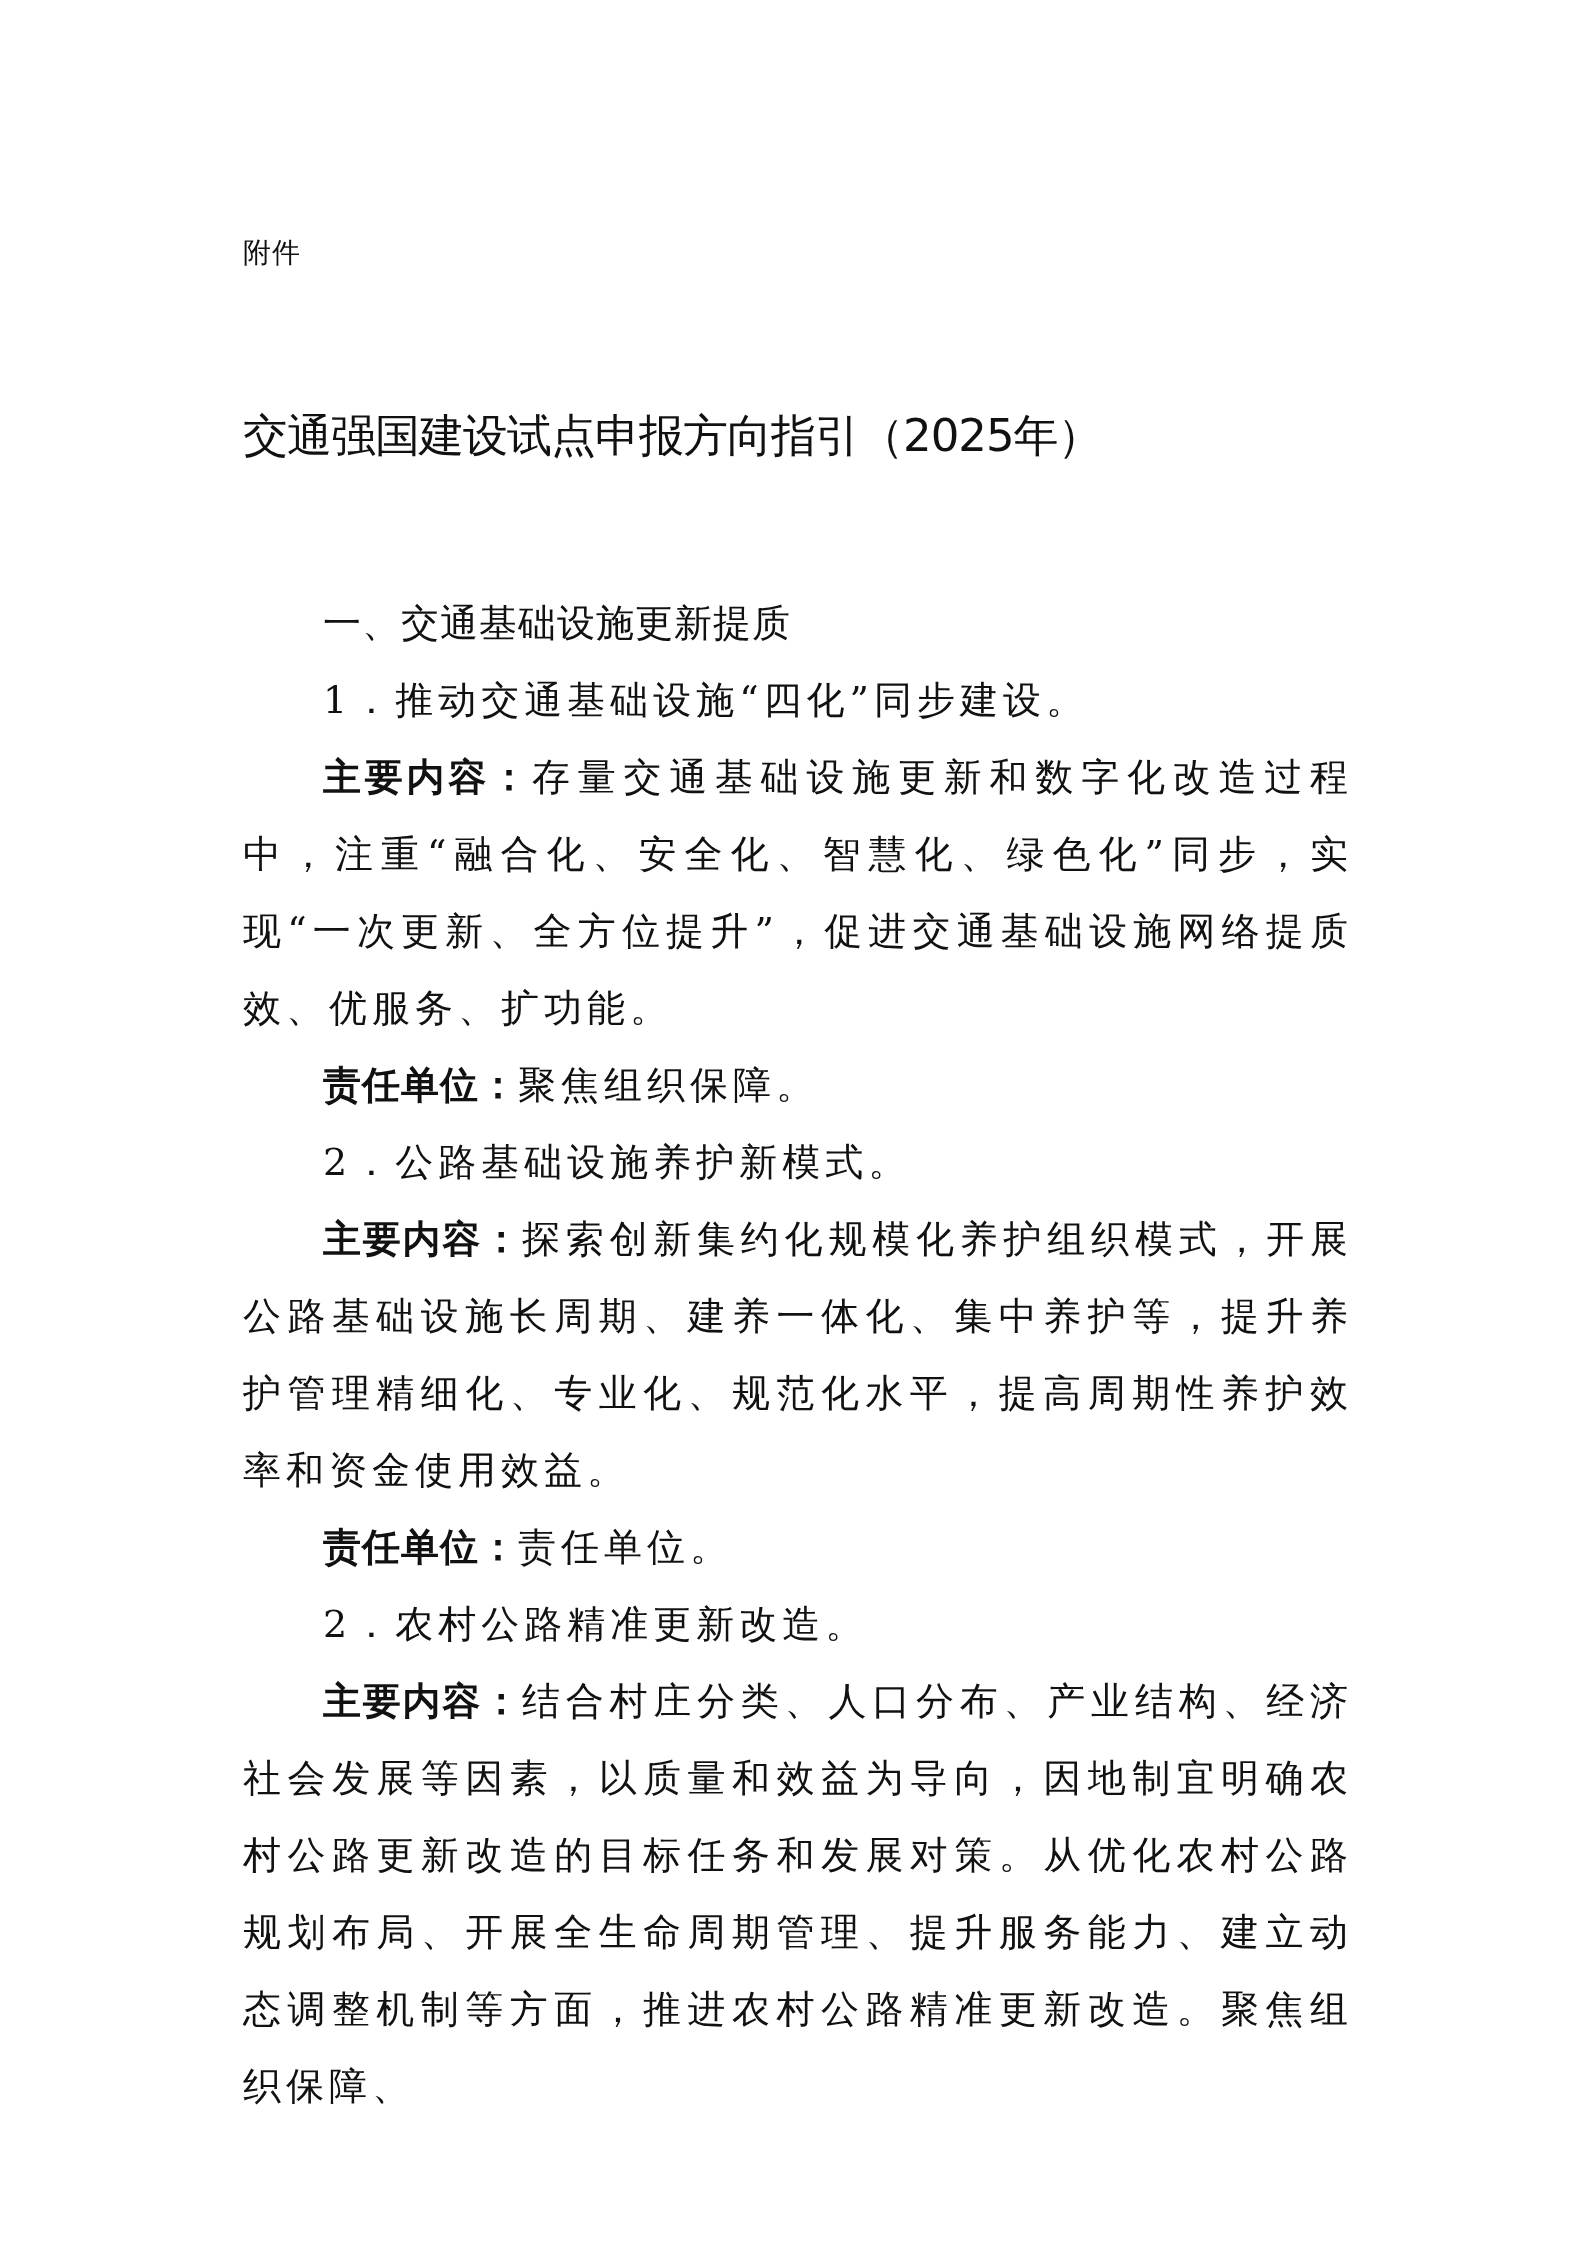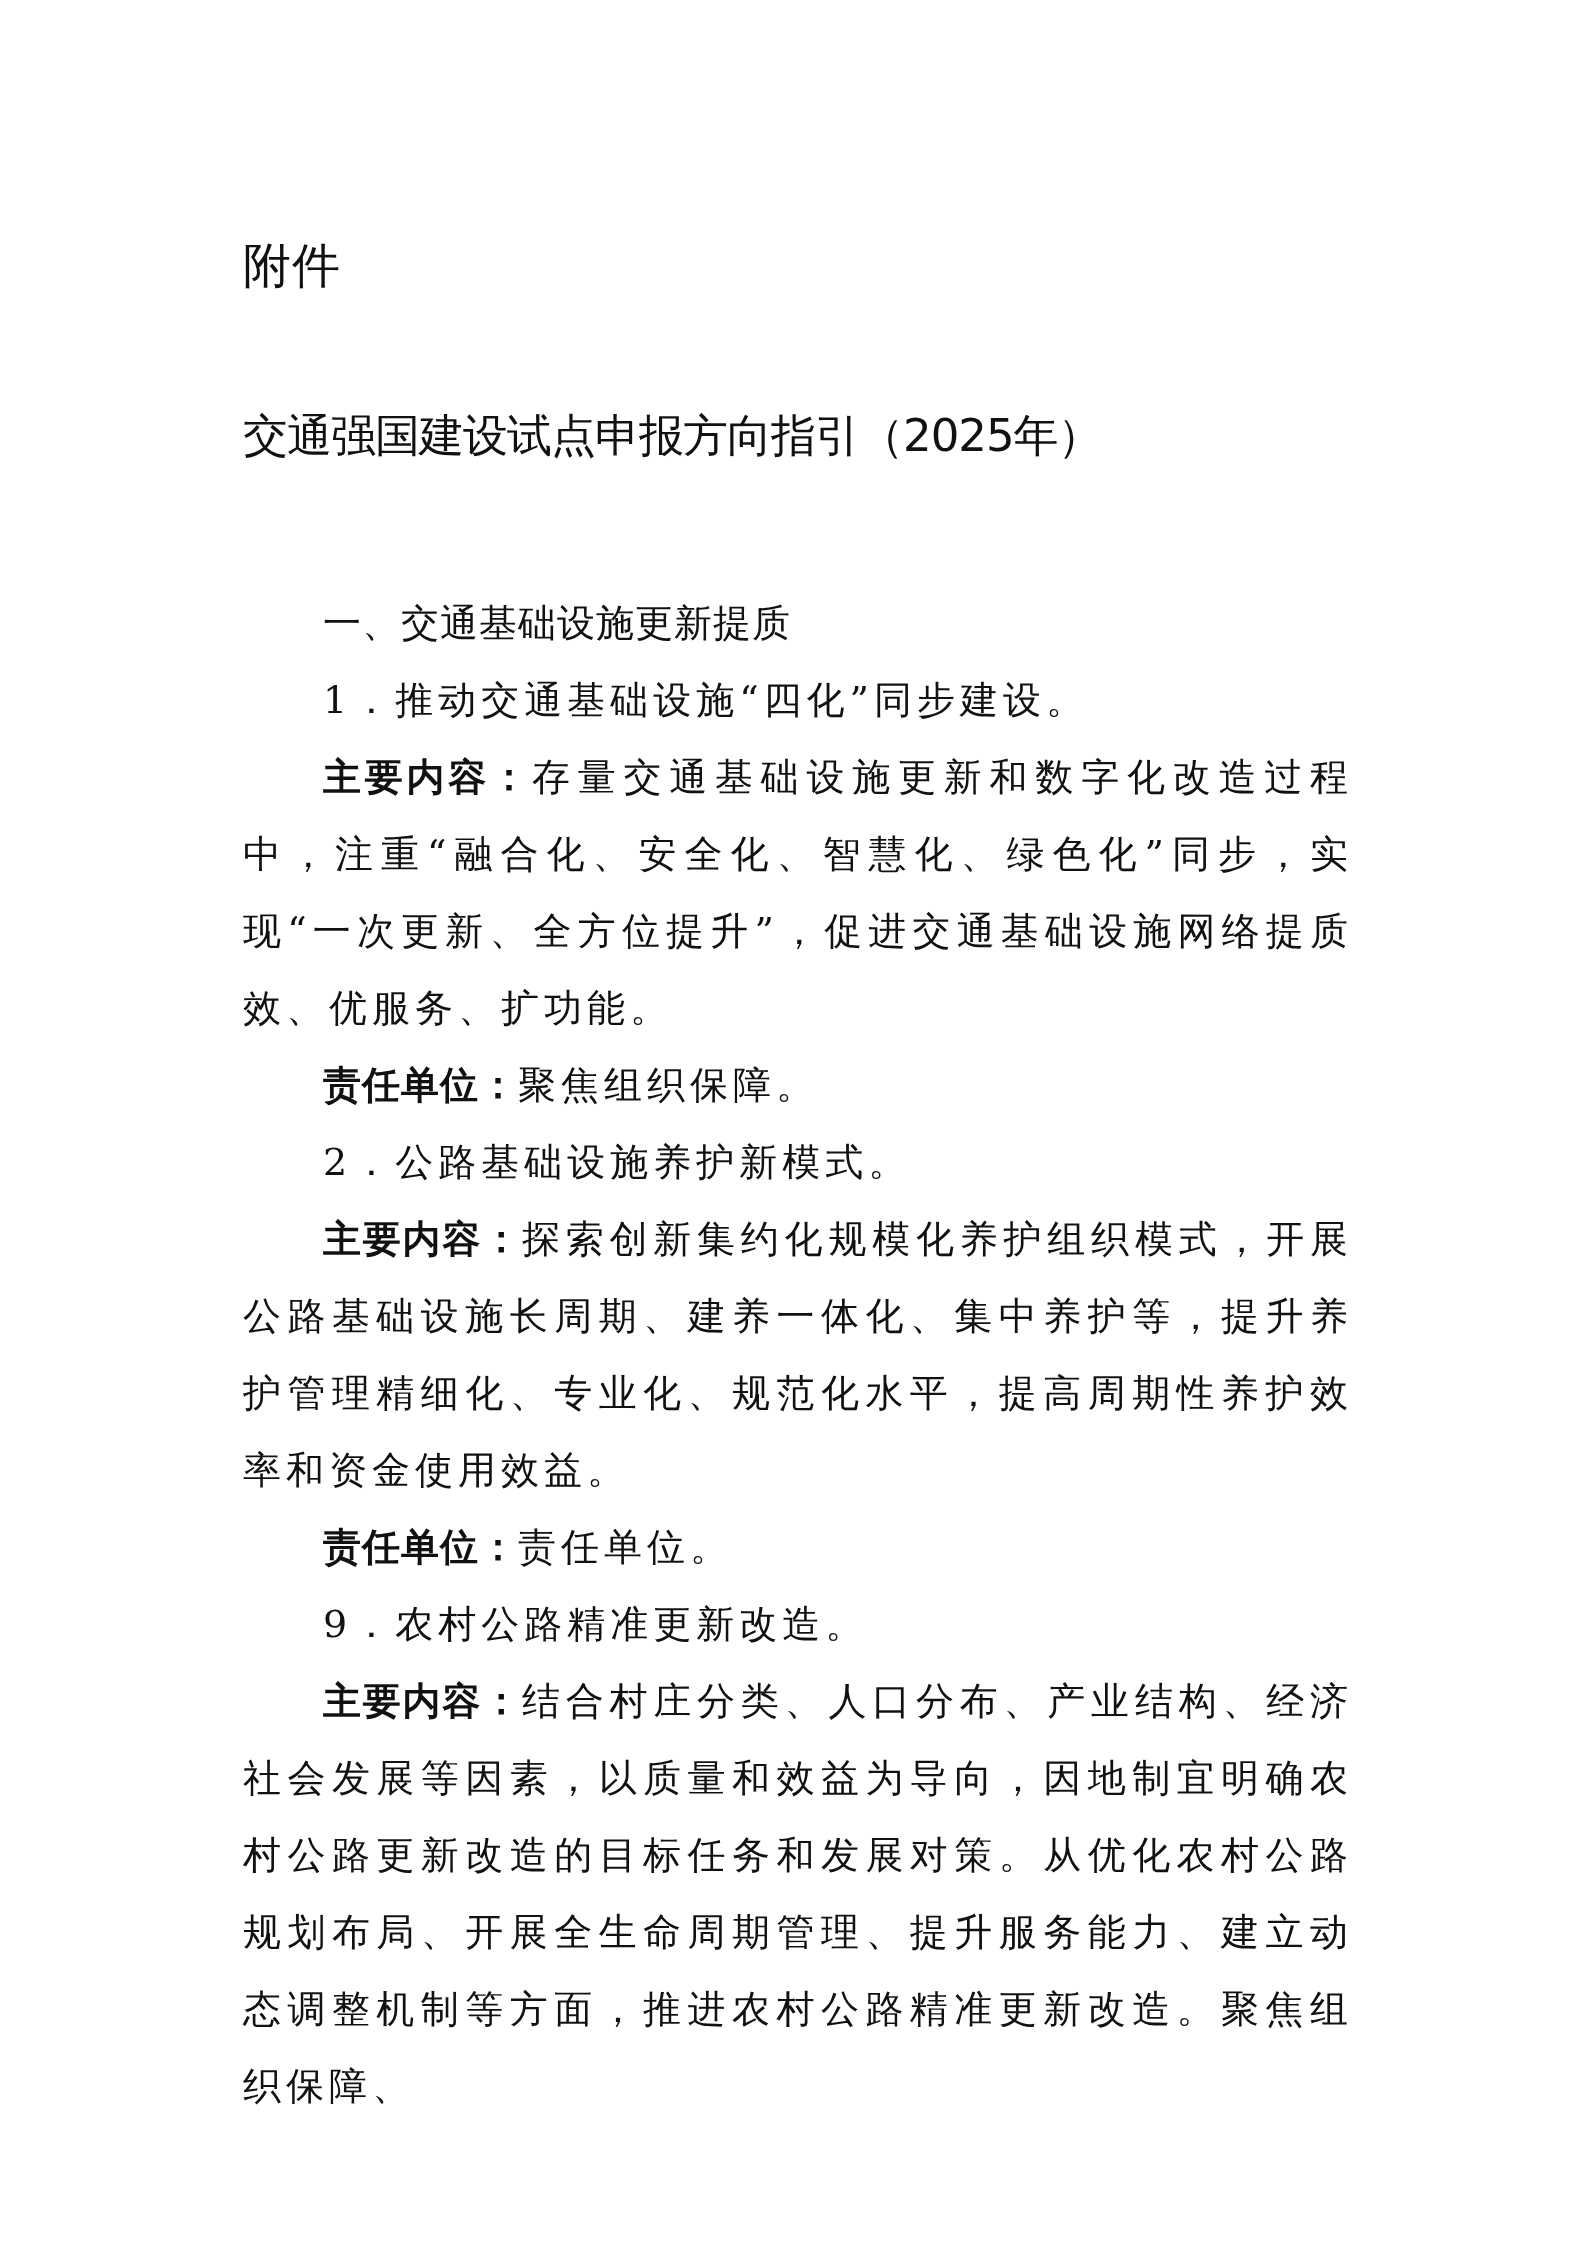--- a/index.html
+++ b/index.html
@@ -18,24 +18,23 @@
     position: absolute;
     left: 243px;
     top: 0;
     width: 1110px;
   }
   .attachment {
     position: absolute;
     top: 225px;
     left: 0;
     font-family: "DejaVu Sans", "Liberation Sans", sans-serif;
-    font-size: 48px;
+    font-size: 28px;
     line-height: 56px;
     letter-spacing: 1px;
-    margin-top: 12px;
   }
   .title {
     position: absolute;
     top: 398px;
     left: 0;
     width: 1110px;
     font-family: "DejaVu Sans", "Liberation Sans", sans-serif;
     font-size: 45px;
     line-height: 76px;
     white-space: nowrap;
@@ -82,16 +81,16 @@
     <p class="indent section-heading">一、交通基础设施更新提质</p>
 
     <p class="indent">1．推动交通基础设施“四化”同步建设。</p>
     <p class="indent"><span class="label">主要内容：</span><span>存量交通基础设施更新和数字化改造过程中，注重“融合化、安全化、智慧化、绿色化”同步，实现“一次更新、全方位提升”，促进交通基础设施网络提质效、优服务、扩功能。</span></p>
     <p class="indent"><span class="label">责任单位：</span><span>聚焦组织保障。</span></p>
 
     <p class="indent">2．公路基础设施养护新模式。</p>
     <p class="indent"><span class="label">主要内容：</span><span>探索创新集约化规模化养护组织模式，开展公路基础设施长周期、建养一体化、集中养护等，提升养护管理精细化、专业化、规范化水平，提高周期性养护效率和资金使用效益。</span></p>
     <p class="indent"><span class="label">责任单位：</span><span>责任单位。</span></p>
 
-    <p class="indent">9．农村公路精准更新改造。</p>
+    <p class="indent">2．农村公路精准更新改造。</p>
     <p class="indent"><span class="label">主要内容：</span><span>结合村庄分类、人口分布、产业结构、经济社会发展等因素，以质量和效益为导向，因地制宜明确农村公路更新改造的目标任务和发展对策。从优化农村公路规划布局、开展全生命周期管理、提升服务能力、建立动态调整机制等方面，推进农村公路精准更新改造。聚焦组织保障、</span></p>
   </div>
 </div>
 
 </body></html>

